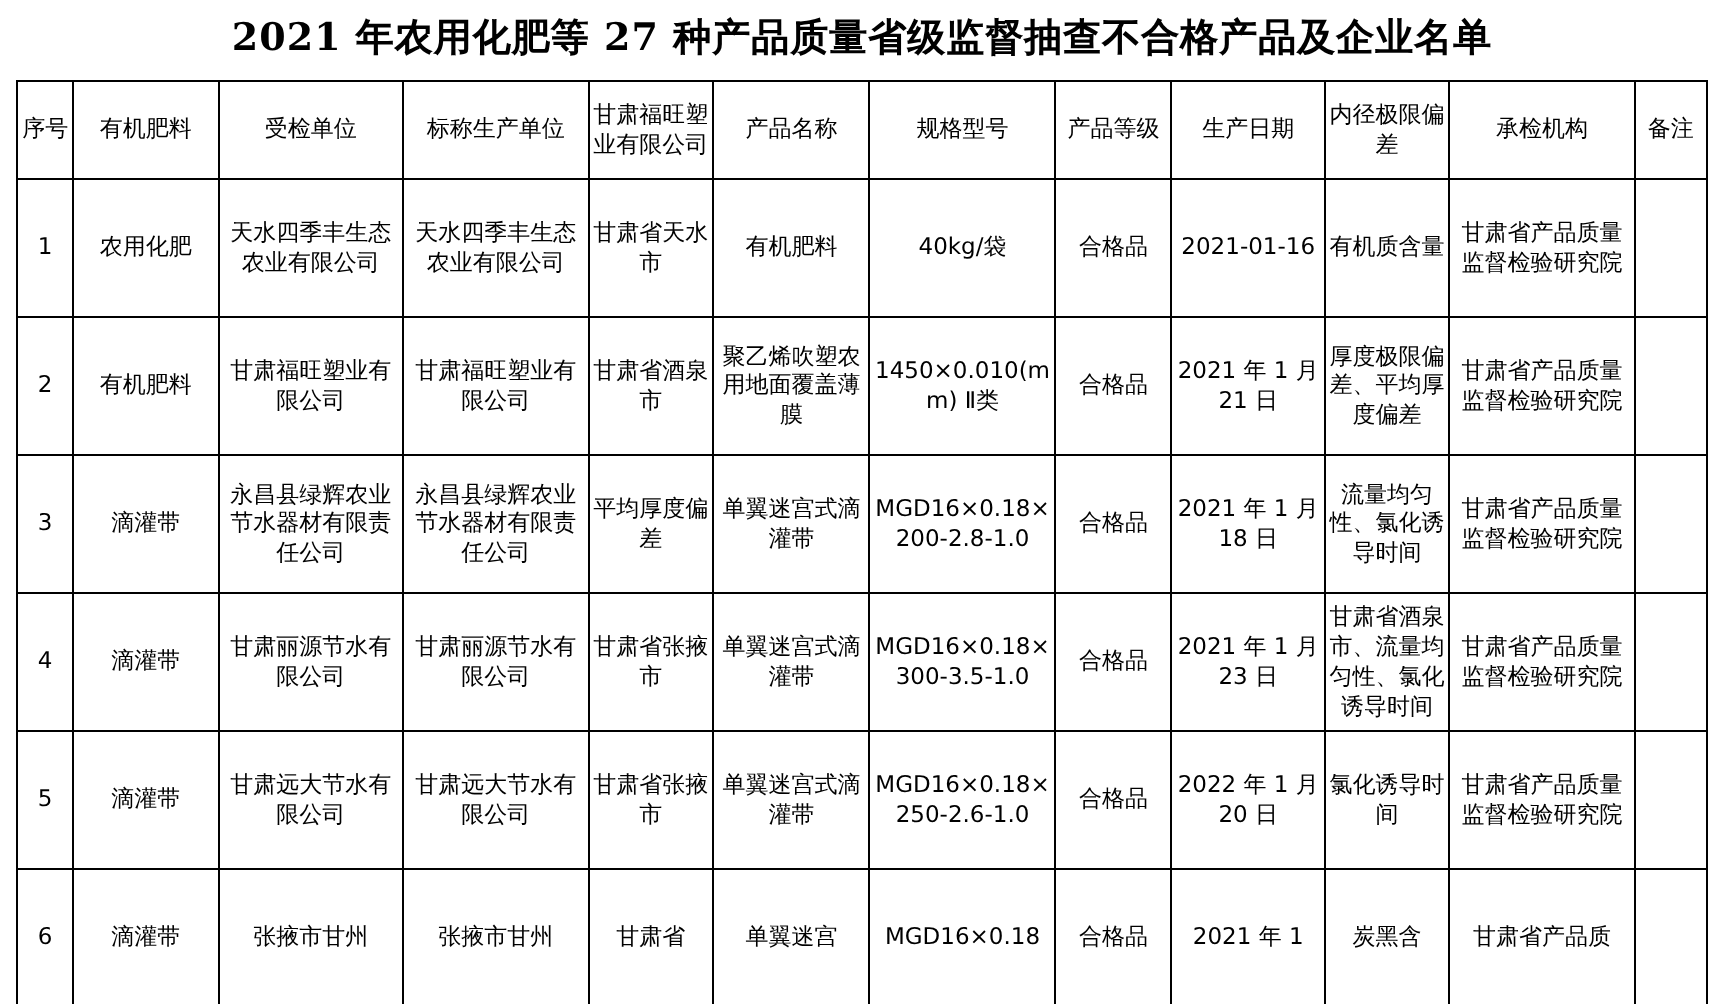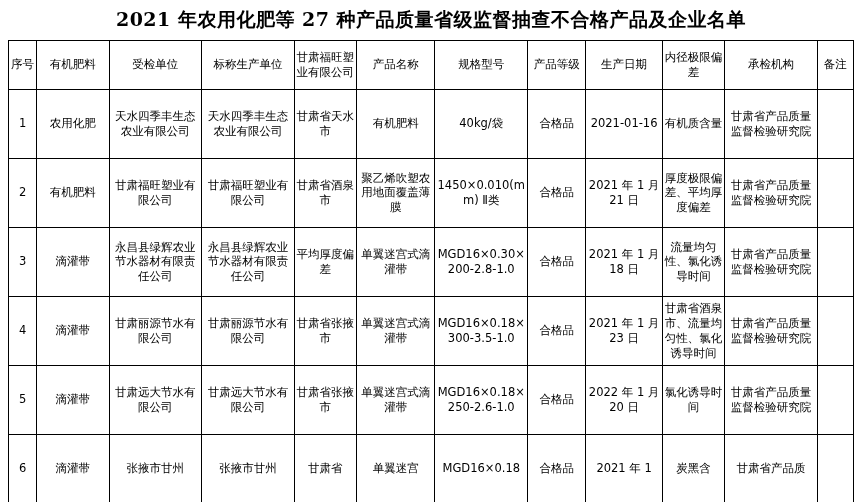--- a/index.html
+++ b/index.html
@@ -134,21 +134,21 @@
         <td>甘肃省产品质量监督检验研究院</td>
         <td></td>
       </tr>
       <tr>
         <td>3</td>
         <td>滴灌带</td>
         <td>永昌县绿辉农业节水器材有限责任公司</td>
         <td>永昌县绿辉农业节水器材有限责任公司</td>
         <td>平均厚度偏差</td>
         <td>单翼迷宫式滴灌带</td>
-        <td>MGD16×0.30×200-2.8-1.0</td>
+        <td>MGD16×0.18×200-2.8-1.0</td>
         <td>合格品</td>
         <td>2021 年 1 月 18 日</td>
         <td>流量均匀性、氯化诱导时间</td>
         <td>甘肃省产品质量监督检验研究院</td>
         <td></td>
       </tr>
       <tr>
         <td>4</td>
         <td>滴灌带</td>
         <td>甘肃丽源节水有限公司</td>

